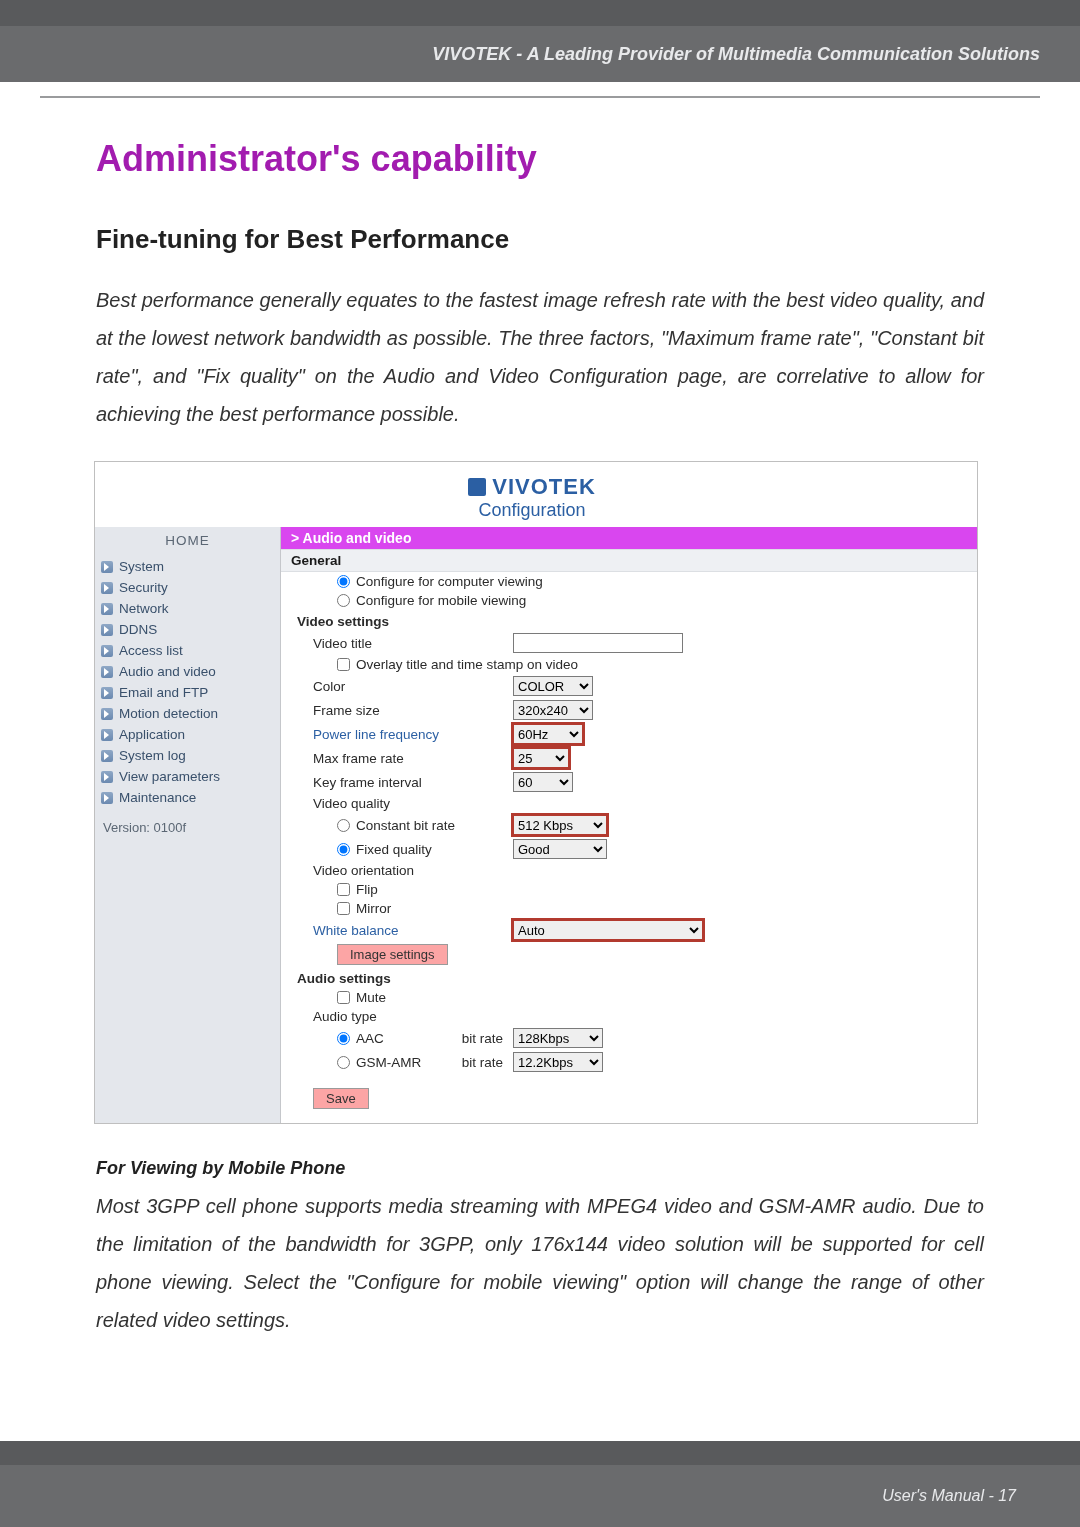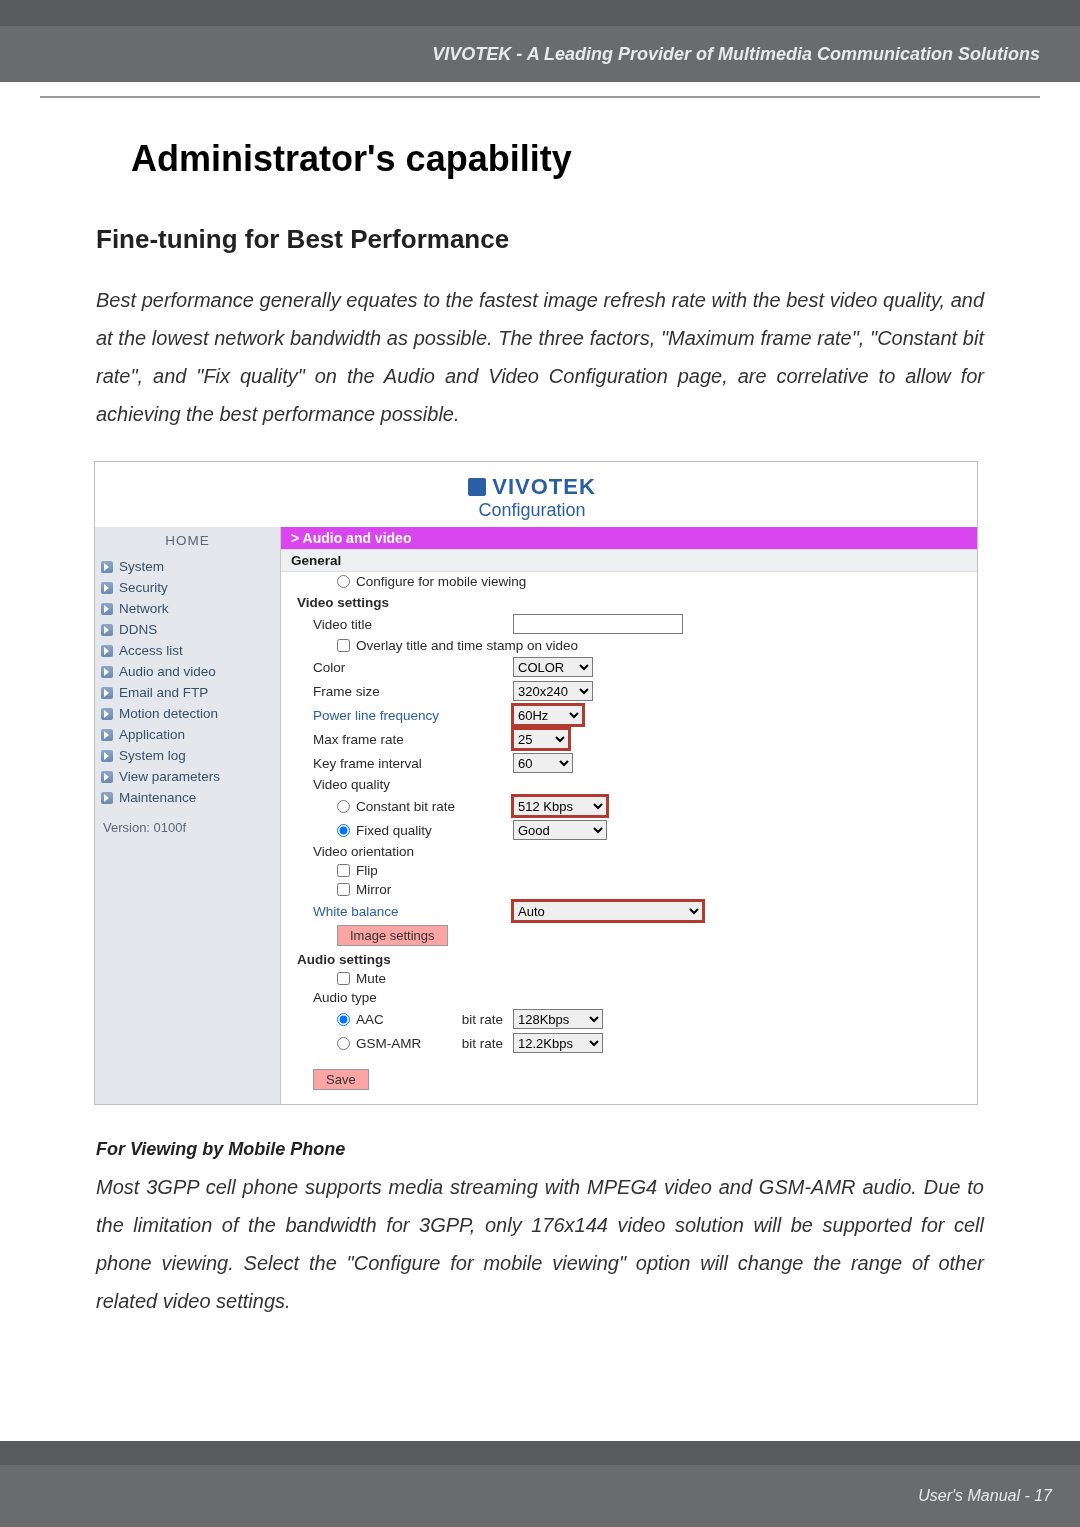--- a/index.html
+++ b/index.html
@@ -3,21 +3,21 @@
 <meta charset="utf-8">
 <style>
   * { box-sizing: border-box; margin: 0; padding: 0; }
   html, body { width: 1080px; background: #fff; font-family: Verdana, Arial, sans-serif; }
   .page { width: 1080px; min-height: 1527px; position: relative; background: #fff; }
   .top-band { height: 26px; background: #595a5c; }
   .header-band { height: 56px; background: #6a6b6d; display: flex; align-items: center; justify-content: flex-end; padding-right: 40px; }
   .header-band span { color: #e8e9eb; font-style: italic; font-weight: bold; font-size: 18px; }
   .header-rule { height: 2px; background: #9a9b9d; margin: 14px 40px 0 40px; }
   .content { padding: 40px 96px 0 96px; color: #3a3a3a; }
-  h1 { font-size: 36px; font-weight: bold; color: #000000; margin-bottom: 44px; margin-left: 35px; }
+  h1 { font-size: 36px; font-weight: bold; color: #a21caf; margin-bottom: 44px; }
   h2 { font-size: 26px; font-weight: bold; color: #222; margin-bottom: 26px; }
   p.body { font-size: 20px; line-height: 1.9; color: #333; text-align: justify; margin-bottom: 28px; font-style: italic; }
   h3.sub { font-size: 18px; font-style: italic; font-weight: bold; color: #222; margin-top: 34px; margin-bottom: 8px; }
 
   
   .shot-wrap { border: 1px solid #bfbfbf; background: #fff; width: 884px; margin: 0 0 0 -2px; }
   .shot-top { display: flex; align-items: center; justify-content: space-between; padding: 12px 22px 6px 14px; flex-direction: column; }
   .logo { display: flex; align-items: center; gap: 6px; }
   .logo-mark { width: 18px; height: 18px; background: #2b5fa3; border-radius: 2px; }
   .logo-text { color: #2b5fa3; font-weight: bold; letter-spacing: 1px; font-size: 22px; font-family: Arial, sans-serif; }
@@ -37,21 +37,21 @@
   .row .lbl { width: 190px; color: #2b2b2b; }
   .row.indent2 { padding-left: 56px; }
   input[type=text].f { height: 20px; border: 1px solid #7a7a7a; font-size: 13px; padding: 0 4px; background: #fff; }
   select.f { height: 20px; border: 1px solid #7a7a7a; font-size: 13px; background: #efefef; }
   .hl-red { outline: 3px solid #b23a2f; outline-offset: -1px; }
   .radio, .chk { display: inline-flex; align-items: center; gap: 6px; }
   .radio input, .chk input { margin: 0; }
   .btn { background: #fca5a5; border: 1px solid #9a9a9a; padding: 2px 12px; font-size: 13px; color: #333; cursor: pointer; }
   .plain-h { font-weight: bold; padding: 4px 10px 2px 16px; }
 
-  .footer-band { position: absolute; left: 0; right: 0; bottom: 0; height: 62px; background: #6a6b6d; display: flex; align-items: center; justify-content: flex-end; padding-right: 28px; }
+  .footer-band { position: absolute; left: 0; right: 0; bottom: 0; height: 62px; background: #6a6b6d; display: flex; align-items: center; justify-content: flex-end; padding-right: 64px; }
   .footer-band span { color: #e8e9eb; font-style: italic; font-size: 16px; }
   .footer-top { position: absolute; left: 0; right: 0; bottom: 62px; height: 24px; background: #595a5c; }
 </style>
 </head>
 <body>
 
 <div class="page">
   <div class="top-band"></div>
   <div class="header-band">
     <span>VIVOTEK - A Leading Provider of Multimedia Communication Solutions</span>
@@ -125,20 +125,26 @@
             </div>
           <div class="version">Version: 0100f</div>
         </div>
 
         <div class="main">
           <div class="crumb">&gt; Audio and video</div>
 
           <div class="section-h">General</div>
           <div class="row indent2">
               <label class="radio">
+                <input type="radio" checked="" style="">
+                <span>Configure for computer viewing</span>
+              </label>
+            </div>
+          <div class="row indent2">
+              <label class="radio">
                 <input type="radio" style="">
                 <span>Configure for mobile viewing</span>
               </label>
             </div>
 
           <div class="plain-h">Video settings</div>
           <div class="row">
               <span class="lbl">Video title</span>
               <input class="f" style="width: 170px;" type="text" value="">
             </div>

